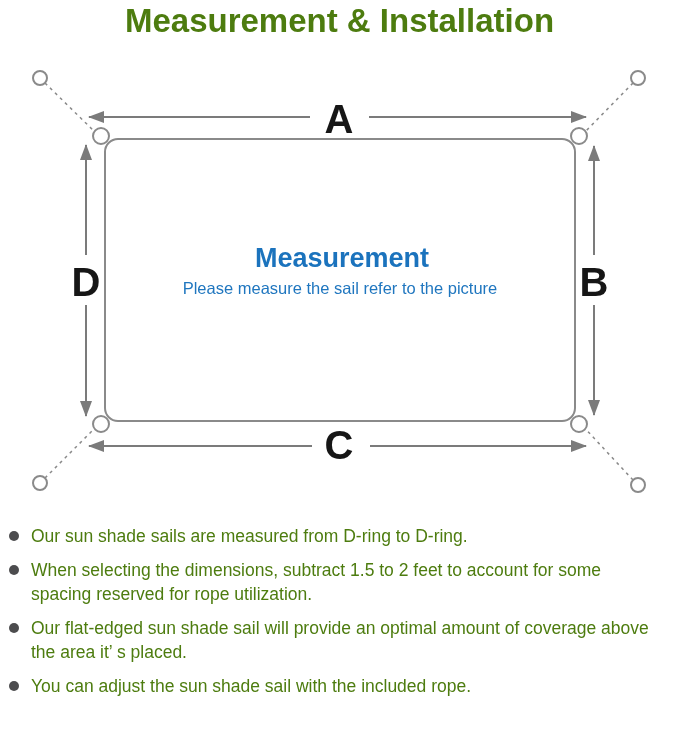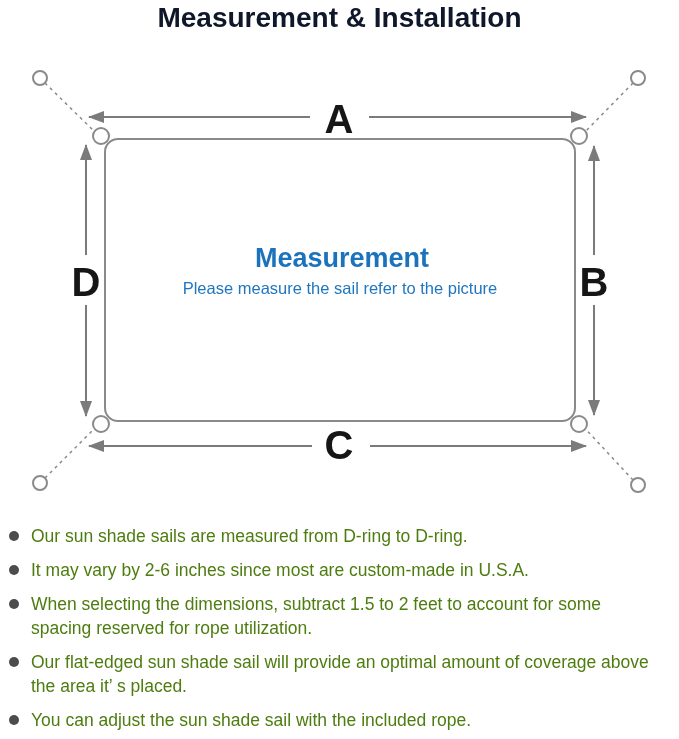--- a/index.html
+++ b/index.html
@@ -7,23 +7,23 @@
     width: 679px; height: 739px;
     background: #ffffff;
     font-family: "Liberation Sans", sans-serif;
     overflow: hidden;
     position: relative;
   }
   .page-title {
     position: absolute;
     top: 2px; left: 0; width: 679px;
     text-align: center;
-    font-size: 28px;
+    font-size: 33px;
     font-weight: bold;
-    color: #0f172a;
+    color: #4d7c0f;
     letter-spacing: 0px;
   }
   .diagram-svg {
     position: absolute;
     top: 55px; left: 0;
     width: 679px; height: 460px;
   }
   .notes-list {
     position: absolute;
     top: 524px; left: 9px;
@@ -113,24 +113,20 @@
   <text class="center-sub" x="340" y="239">Please measure the sail refer to the picture</text>
 </svg>
 
 <ul class="notes-list">
   <li>
     <span class="bullet-dot"></span>
     <span class="note-text">Our sun shade sails are measured from D-ring to D-ring.</span>
   </li>
   <li>
     <span class="bullet-dot"></span>
-    <span class="note-text">It may vary by 2-6 inches since most are custom-made in U.S.A.</span>
-  </li>
-  <li>
-    <span class="bullet-dot"></span>
     <span class="note-text">When selecting the dimensions, subtract 1.5 to 2 feet to account for some spacing reserved for rope utilization.</span>
   </li>
   <li>
     <span class="bullet-dot"></span>
     <span class="note-text">Our flat-edged sun shade sail will provide an optimal amount of coverage above the area it’ s placed.</span>
   </li>
   <li>
     <span class="bullet-dot"></span>
     <span class="note-text">You can adjust the sun shade sail with the included rope.</span>
   </li>

